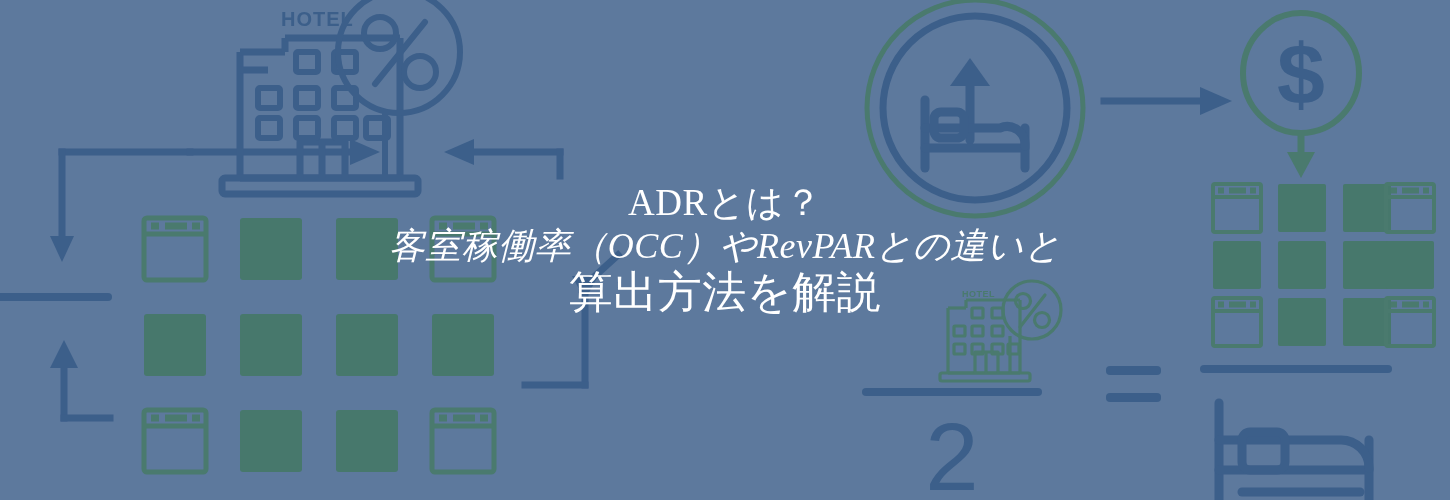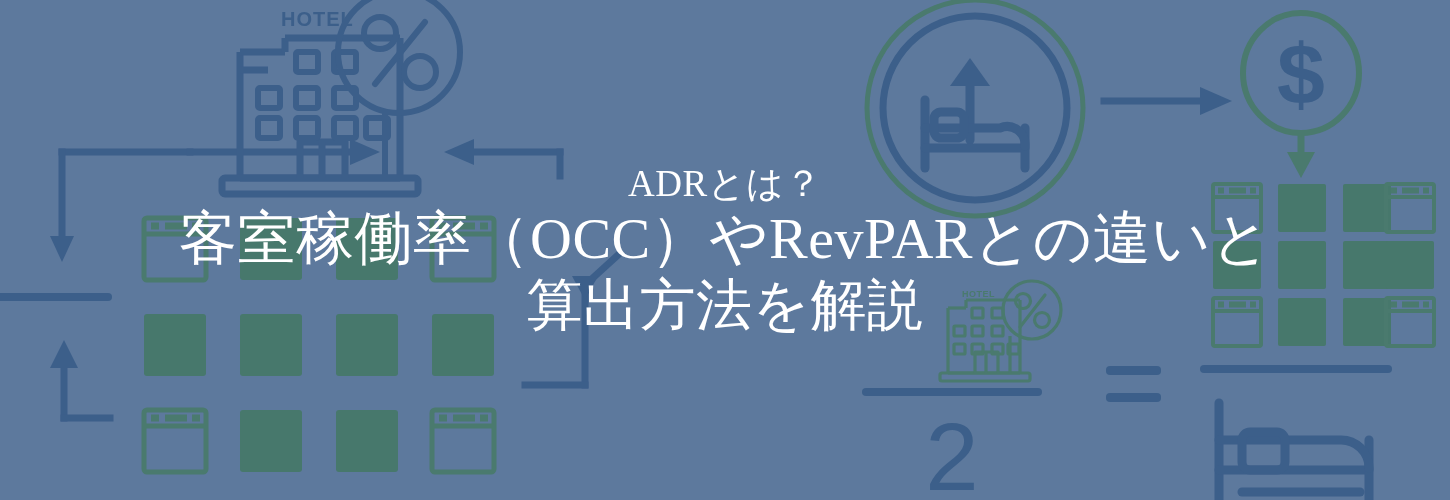--- a/index.html
+++ b/index.html
@@ -20,22 +20,22 @@
   .title-line{
     color:#ffffff;
     font-family:"Liberation Serif","DejaVu Serif",serif;
     font-weight:400;
     letter-spacing:0.5px;
     line-height:1.12;
     white-space:nowrap;
     text-align:center;
   }
   #title-line-1{font-size:37px;margin-bottom:2px;}
-  #title-line-2{font-size:58px;margin-bottom:2px;}
-  #title-line-3{font-size:56px;}
+  #title-line-2{font-size:36px;margin-bottom:2px;font-style:italic;}
+  #title-line-3{font-size:44px;}
 </style>
 </head>
 <body>
 
 <div id="banner">
 
   <svg id="bg-art" viewBox="0 0 1450 500" xmlns="http://www.w3.org/2000/svg">
     <defs>
       <g id="winCell">
         <rect x="0" y="0" width="62" height="62" rx="3" fill="none" stroke="#4a7a6e" stroke-width="5"></rect>

